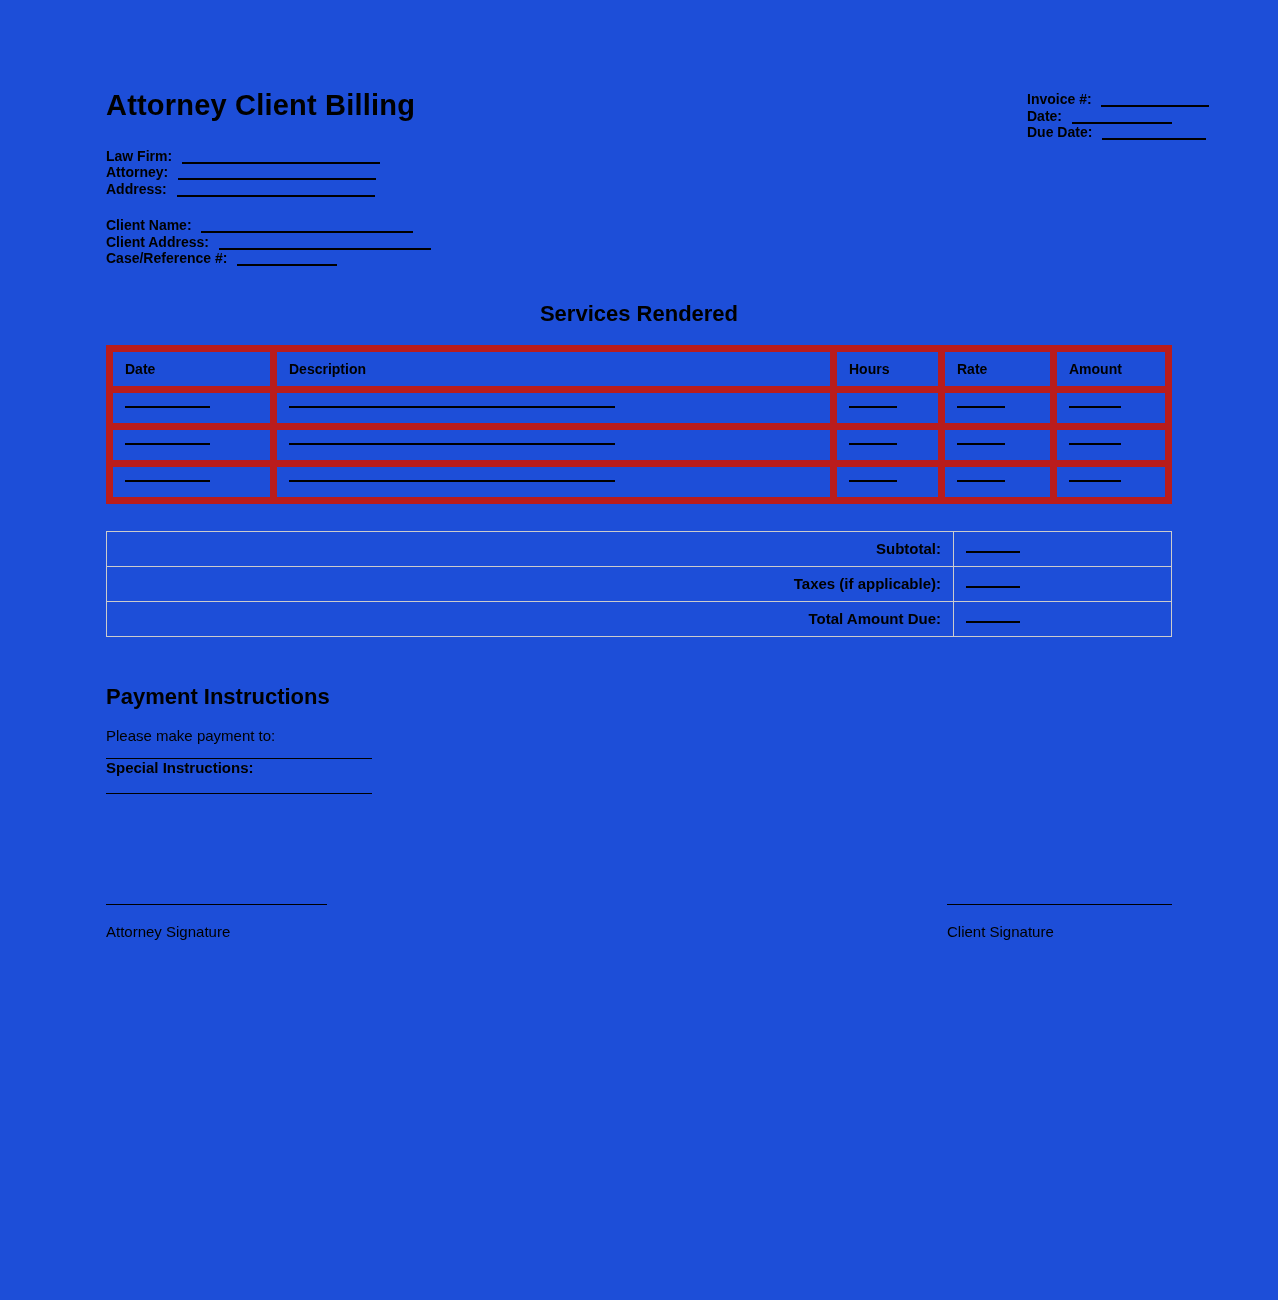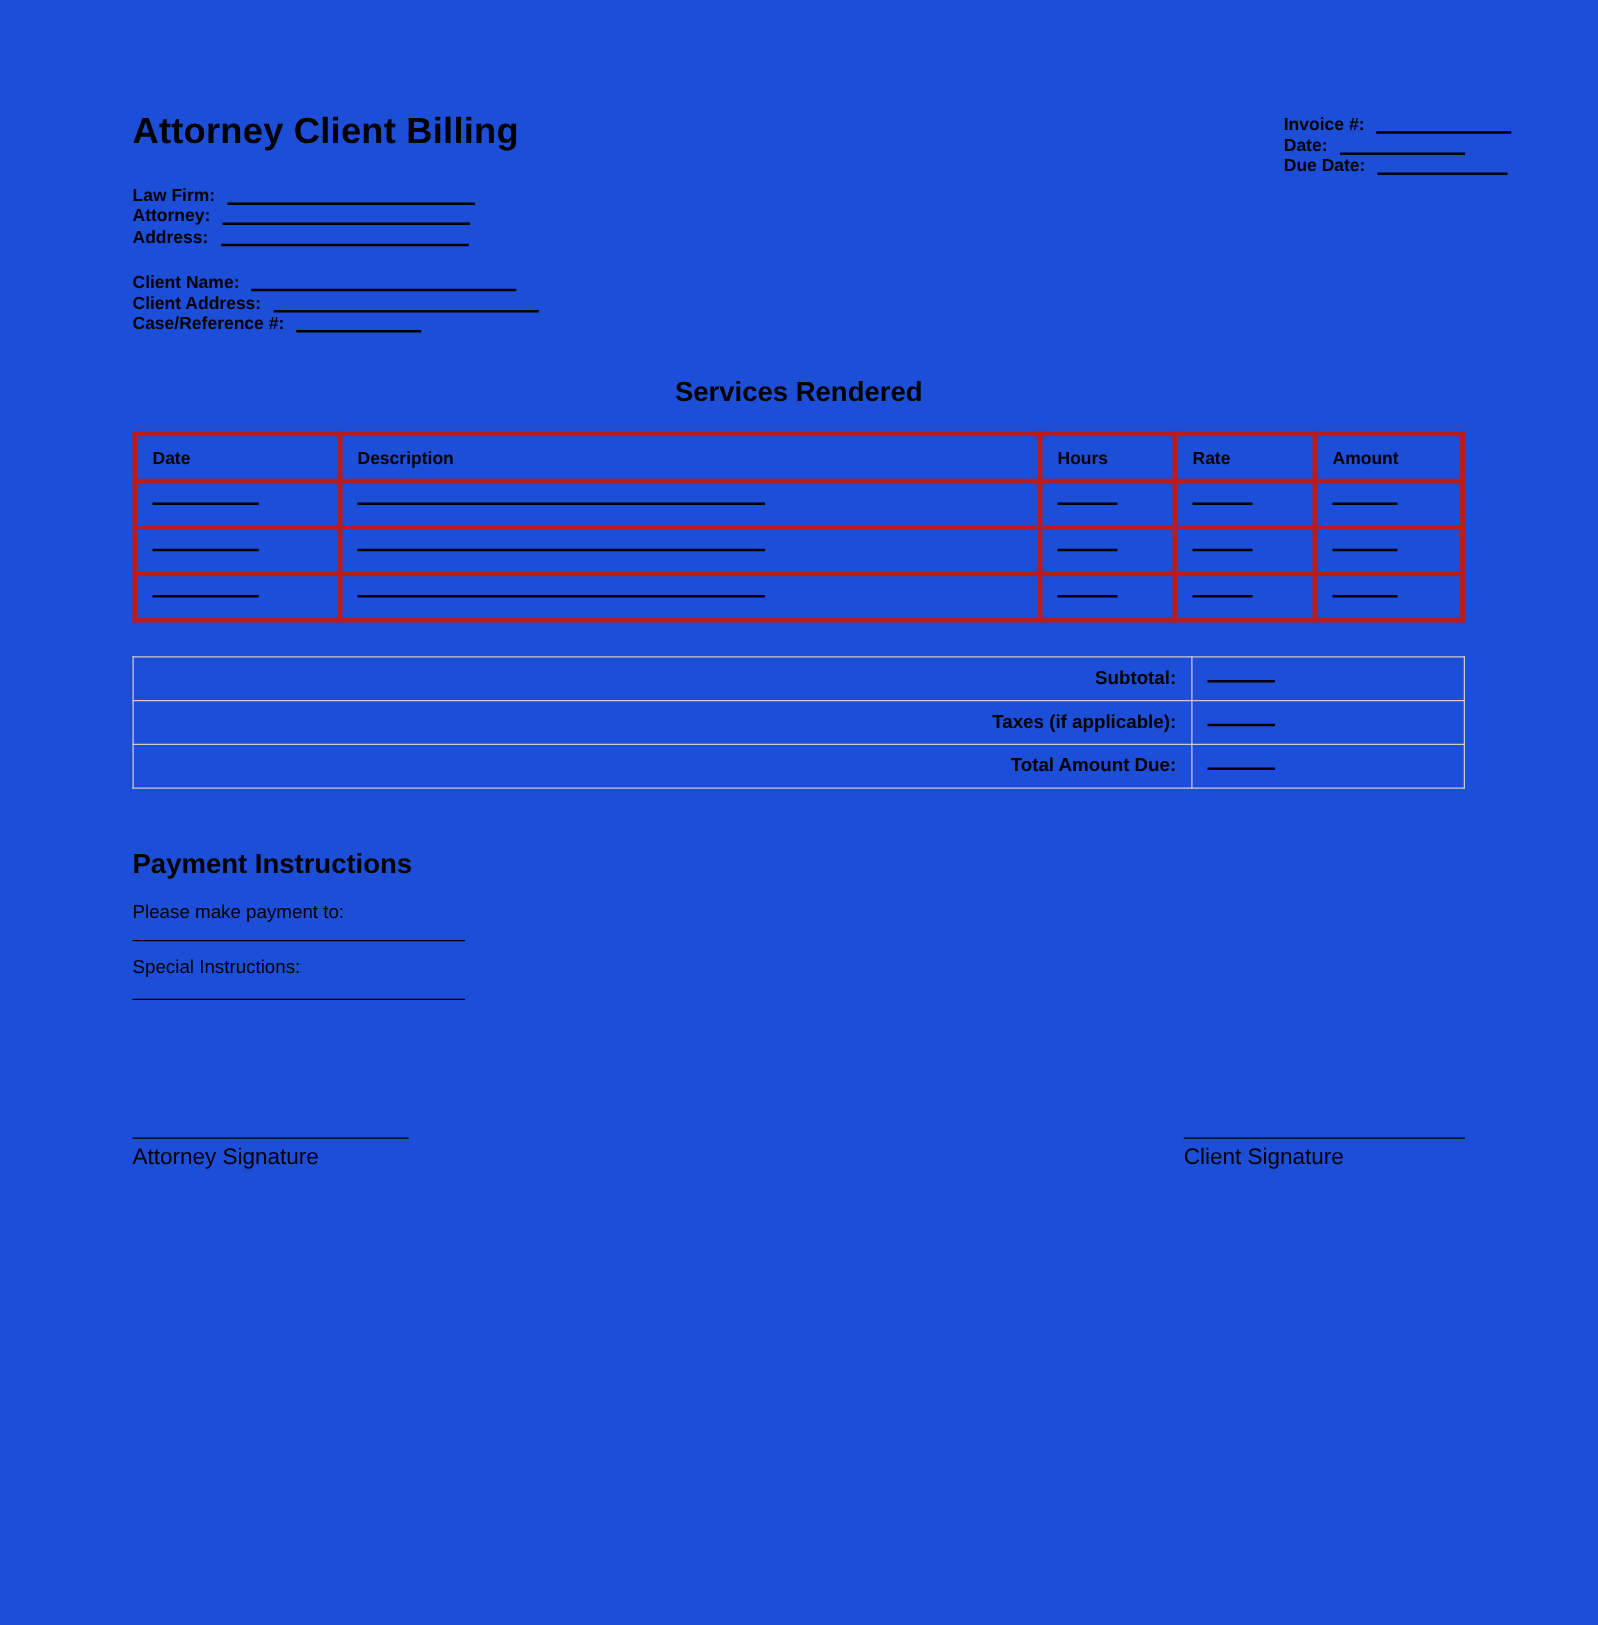--- a/index.html
+++ b/index.html
@@ -39,21 +39,21 @@
   .section-heading { font-size: 22px; font-weight: bold; margin: 0; line-height: 25px; }
   .bill-to-heading { margin-top: 32px; }
   .bill-to-fields { margin-top: 20px; }
   .services-heading { margin-top: 34px; text-align: center; }
 
   .services-table {
     border-collapse: collapse;
     width: 100%;
     margin-top: 19px;
   }
-  .services-table th, .services-table td { border: 4px solid #b91c1c; }
+  .services-table th, .services-table td { border: 7px solid #b91c1c; }
   .services-table th {
     font-size: 14px;
     font-weight: bold;
     text-align: left;
     padding: 9px 12px;
   }
   .services-table td.blank-cell {
     height: 37px;
     vertical-align: bottom;
     padding: 0 12px 11px 12px;
@@ -80,34 +80,34 @@
   }
   .totals-table td.t-value {
     width: 218px;
     vertical-align: bottom;
     padding: 0 0 9px 12px;
   }
   .line-total { width: 54px; }
 
   .payment-heading { margin-top: 47px; }
   .pay-text { font-size: 15px; font-weight: normal; margin: 18px 0 0 0; line-height: 17px; }
-  .pay-text.second { margin-top: 12px; }
+  .pay-text.second { margin-top: 0; font-weight: bold; }
   .write-line { width: 266px; border-bottom: 1.5px solid #000; height: 0; }
   .write-line.first { margin-top: 14px; }
   .write-line.second { margin-top: 17px; }
 
   .signature-row {
     display: flex;
     justify-content: space-between;
     margin-top: 110px;
   }
   .sig-block-left { width: 221px; }
   .sig-block-right { width: 225px; }
   .sig-line { border-bottom: 1.5px solid #000; height: 0; }
-  .sig-label { font-size: 18px; font-weight: normal; margin: 6px 0 0 0; line-height: 17px; }
+  .sig-label { font-size: 15px; font-weight: normal; margin: 18px 0 0 0; line-height: 17px; }
 </style>
 </head>
 <body>
 
 <div class="page">
 
   <h1 class="doc-title">Attorney Client Billing</h1>
 
   <div class="invoice-block">
     <p class="field-line">

